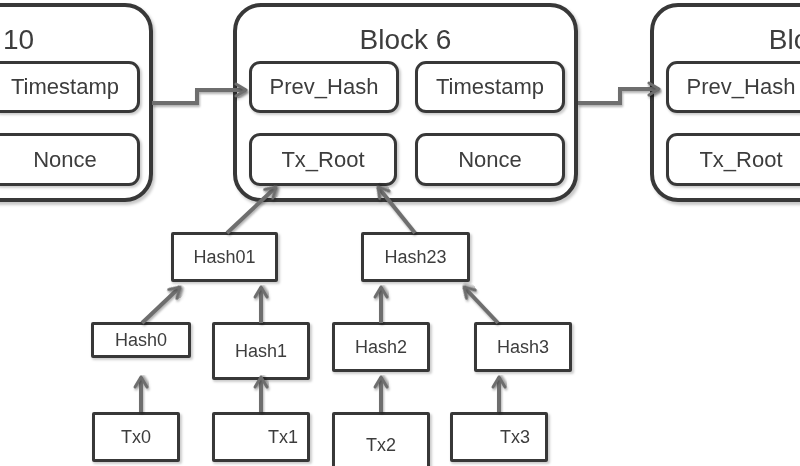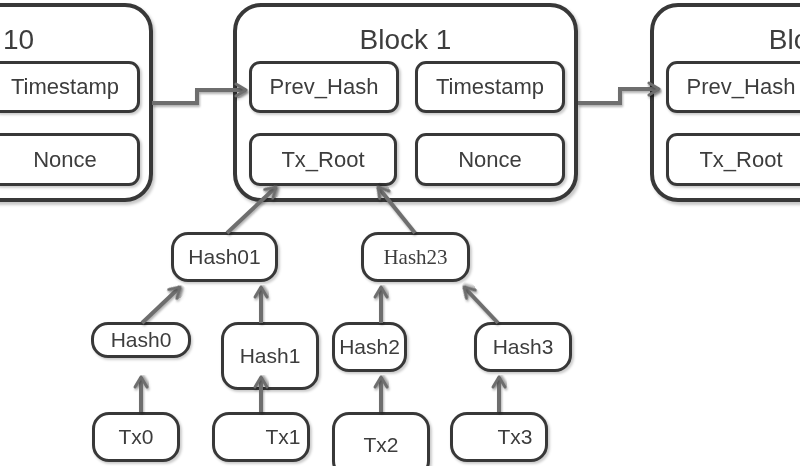--- a/index.html
+++ b/index.html
@@ -20,58 +20,58 @@
     position:absolute;width:150px;background:#ffffff;border:3.5px solid #383838;
     border-radius:11px;box-sizing:border-box;display:flex;align-items:center;
     justify-content:center;font-size:22px;white-space:nowrap;
     box-shadow:1.5px 2px 2.5px rgba(0,0,0,0.2);
   }
   .row1{top:54px;height:52px;}
   .row2{top:126px;height:53px;}
   .col1{left:12px;}
   .col2{left:178px;}
   .tnode{
-    position:absolute;background:#ffffff;border:3.5px solid #383838;border-radius:17px;
+    position:absolute;background:#ffffff;border:3.5px solid #383838;border-radius:2px;
     box-sizing:border-box;display:flex;align-items:center;justify-content:center;
-    font-size:21px;white-space:nowrap;box-shadow:1.5px 2px 2.5px rgba(0,0,0,0.2);
+    font-size:18px;white-space:nowrap;box-shadow:1.5px 2px 2.5px rgba(0,0,0,0.2);
   }
   .arrow-layer{position:absolute;left:0;top:0;z-index:5;pointer-events:none;}
   .arrow-layer path{filter:drop-shadow(1px 2px 1px rgba(0,0,0,0.3));}
 </style>
 </head>
 <body>
 
 <div class="canvas">
 
   <div class="block" style="left:-192px;">
     <div class="block-title">Block 10</div>
     <div class="field row1 col2">Timestamp</div>
     <div class="field row2 col2">Nonce</div>
   </div>
 
   <div class="block" style="left:233px;">
-    <div class="block-title">Block 1</div>
+    <div class="block-title">Block 6</div>
     <div class="field row1 col1">Prev_Hash</div>
     <div class="field row1 col2">Timestamp</div>
     <div class="field row2 col1" style="width:148px;">Tx_Root</div>
     <div class="field row2 col2">Nonce</div>
   </div>
 
   <div class="block" style="left:650px;">
     <div class="block-title">Block 12</div>
     <div class="field row1 col1">Prev_Hash</div>
     <div class="field row2 col1">Tx_Root</div>
   </div>
 
   <div class="tnode" style="left:171px;top:232px;width:107px;height:50px;">Hash01</div>
-  <div class="tnode" style="left:361px;top:232px;width:109px;height:50px;font-family:Liberation Serif, serif;">Hash23</div>
+  <div class="tnode" style="left:361px;top:232px;width:109px;height:50px;">Hash23</div>
 
   <div class="tnode" style="left:91px;top:322px;width:100px;height:36px;">Hash0</div>
-  <div class="tnode" style="left:221px;top:322px;width:98px;height:68px;text-align:center;">Hash1</div>
-  <div class="tnode" style="left:332px;top:322px;width:75px;height:50px;">Hash2</div>
+  <div class="tnode" style="left:212px;top:322px;width:98px;height:58px;text-align:center;">Hash1</div>
+  <div class="tnode" style="left:332px;top:322px;width:98px;height:50px;">Hash2</div>
   <div class="tnode" style="left:450px;top:322px;width:98px;height:50px;margin-left:24px;">Hash3</div>
 
   <div class="tnode" style="left:92px;top:412px;width:88px;height:50px;">Tx0</div>
   <div class="tnode" style="left:212px;top:412px;width:98px;height:50px;padding-left:44px;">Tx1</div>
   <div class="tnode" style="left:332px;top:412px;width:98px;height:66px;">Tx2</div>
   <div class="tnode" style="left:450px;top:412px;width:98px;height:50px;padding-left:32px;">Tx3</div>
 
   <svg class="arrow-layer" width="800" height="466" viewBox="0 0 800 466">
     <defs>
       <marker id="oarrow" viewBox="0 0 16 16" refX="13" refY="8" markerWidth="16" markerHeight="16" markerUnits="userSpaceOnUse" orient="auto">

